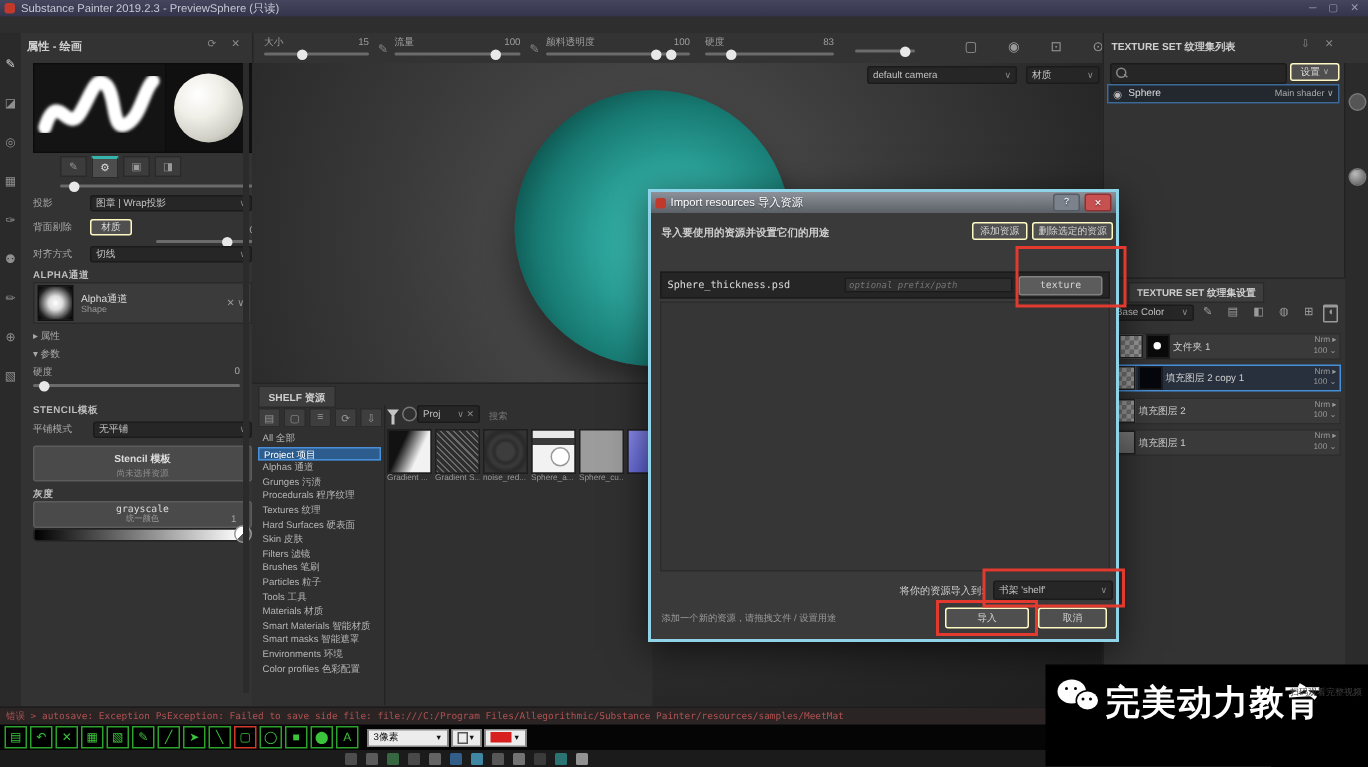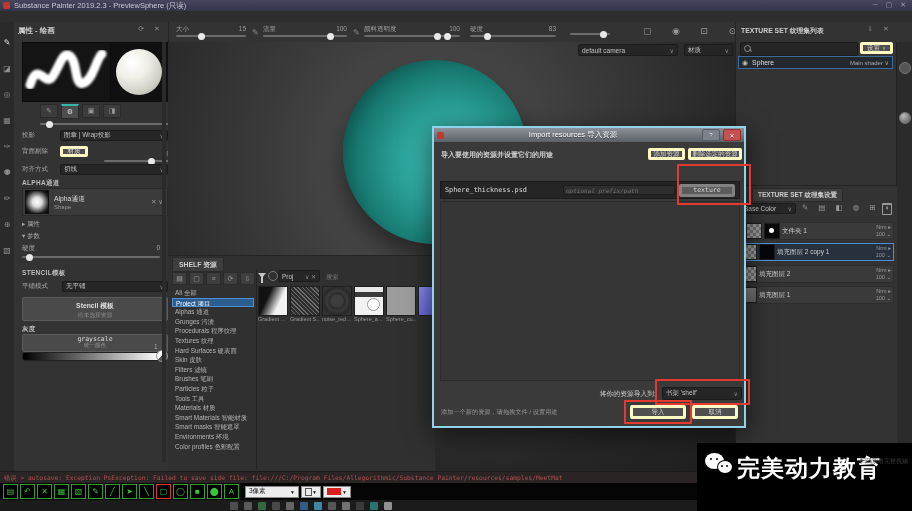--- a/index.html
+++ b/index.html
@@ -19,21 +19,21 @@
   .ctxbar{left:0;top:22px;width:912px;height:20px;background:#333333;border-bottom:1px solid #222;}
   .sl .lv{display:flex;justify-content:space-between;font-size:6.5px;color:#9e9e9e;line-height:7px;}
   .sl .tr{position:relative;margin-top:3px;height:2px;background:#6b6b6b;border-radius:1px;}
   .sl .tr i{position:absolute;top:-2.5px;width:7px;height:7px;background:#e8e8e8;border-radius:50%;}
   .penic{font-size:8px;color:#8a8a8a;}
   .vpicons{font-size:9px;color:#9a9a9a;letter-spacing:9px;}
   
   .ddl{background:#262626;border:1px solid #1b1b1b;border-radius:2px;color:#c2c2c2;
        font-size:6.5px;display:flex;align-items:center;padding:0 3px;box-sizing:border-box;justify-content:space-between;}
   .ddl .car{color:#8a8a8a;font-size:6px;margin-left:3px;}
-  .btn{background:#4f4f4f;border:3px solid #fef9c3;border-radius:2px;color:#d6d6d6;
+  .btn{background:#4f4f4f;border:1px solid #fef9c3;border-radius:2px;color:#d6d6d6;
        font-size:6.5px;display:flex;align-items:center;justify-content:center;box-sizing:border-box;}
   .hdr7{font-size:7px;font-weight:bold;color:#cfcfcf;}
   .checker{background-color:#9a9a9a;background-image:
      linear-gradient(45deg,#6e6e6e 25%,transparent 25%,transparent 75%,#6e6e6e 75%),
      linear-gradient(45deg,#6e6e6e 25%,transparent 25%,transparent 75%,#6e6e6e 75%);
      background-size:6px 6px;background-position:0 0,3px 3px;}
   
   .toolstrip{left:0;top:22px;width:14px;height:449px;background:#2a2a2a;border-right:1px solid #232323;}
   .toolstrip .t{position:absolute;left:0;width:14px;text-align:center;font-size:8px;color:#8f8f8f;}
   
@@ -433,21 +433,21 @@
     <div class="tcap" style="left:90px;">Gradient ...</div>
     <div class="tcap" style="left:122px;">Gradient S...</div>
     <div class="tcap" style="left:154px;">noise_red...</div>
     <div class="tcap" style="left:186px;">Sphere_a...</div>
     <div class="tcap" style="left:218px;">Sphere_cu...</div>
   </div>
 
   <div class="abs dialog">
     <div class="dtitle">
       <span class="applogo"></span>
-      <span style="flex:1;text-align:center;">Import resources 导入资源</span>
+      <span style="flex:1;">Import resources 导入资源</span>
       <span class="dbtn dhelp">?</span>
       <span class="dbtn dclose">✕</span>
     </div>
 
     <div class="abs hdr7" style="left:7px;top:22px;">导入要使用的资源并设置它们的用途</div>
     <div class="abs btn" style="left:214px;top:20px;width:37px;height:12px;">添加资源</div>
     <div class="abs btn" style="left:254px;top:20px;width:54px;height:12px;">删除选定的资源</div>
 
 
     <div class="abs" style="left:6px;top:53px;width:300px;height:18px;background:#252525;border:1px solid #1b1b1b;box-sizing:border-box;display:flex;align-items:center;padding:0 4px;gap:4px;">

